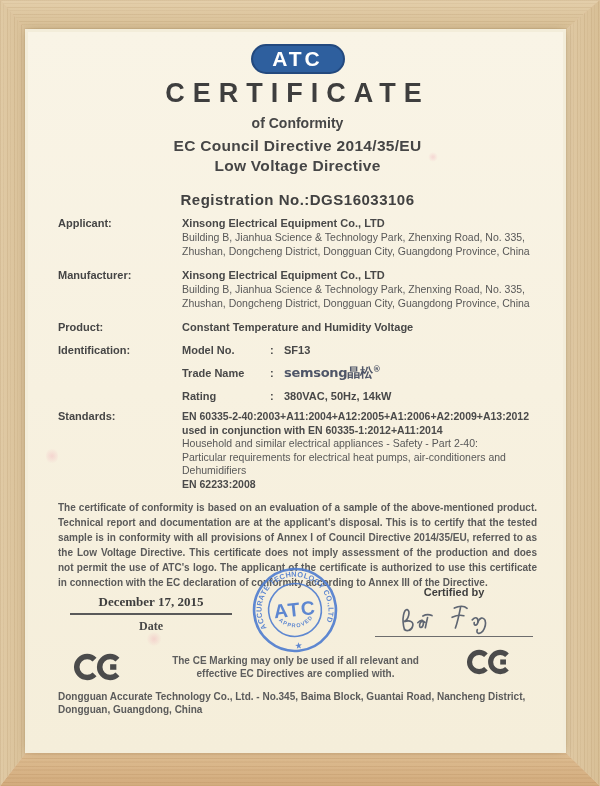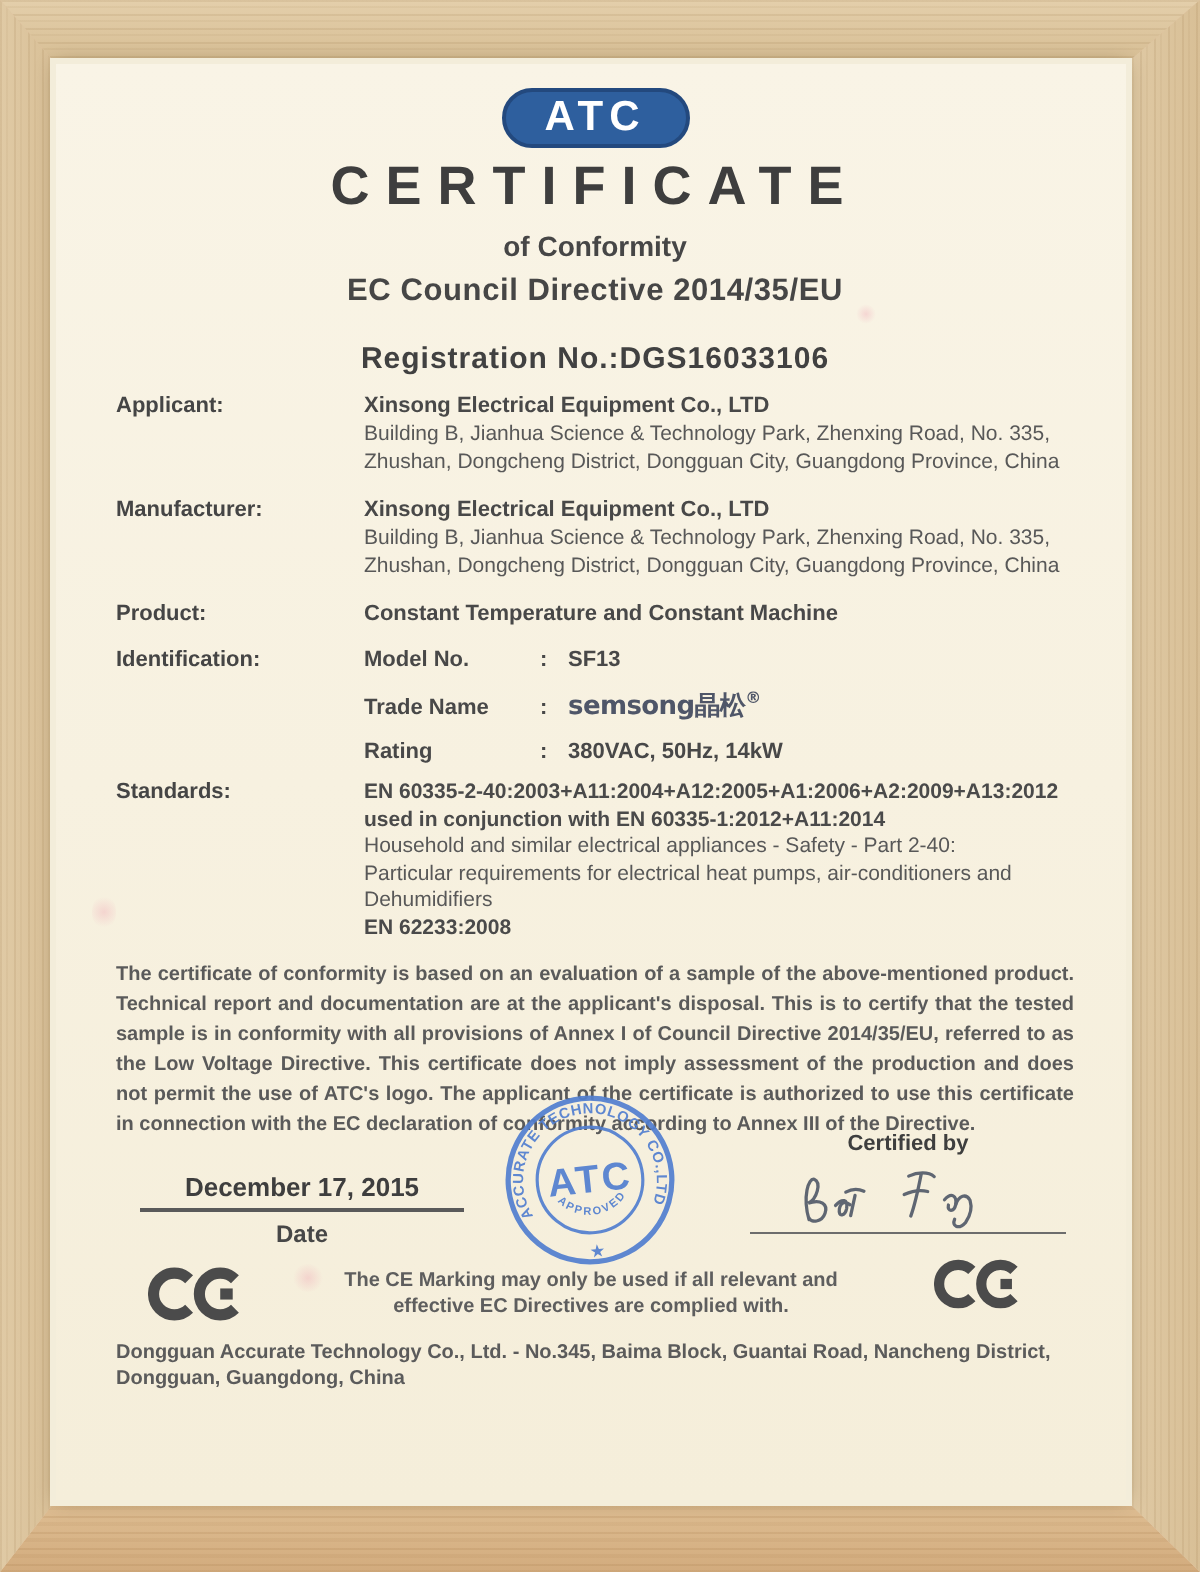--- a/index.html
+++ b/index.html
@@ -77,21 +77,21 @@
     text-align:justify; line-height:15px; }
 
   
   .signing { position:relative; height:60px; margin-top:4px; }
   .stamp { position:absolute; left:50%; top:-28px; width:88px; height:88px; margin-left:-47px;
     opacity:.92; transform:rotate(-6deg); z-index:2; }
   .ring-text { font-size:8.4px; font-weight:bold; letter-spacing:.4px; fill:#527fd0; }
   .stamp-center { font-size:22px; font-weight:bold; letter-spacing:1.5px; fill:#527fd0; }
   .approved-text { font-size:6.3px; font-weight:bold; letter-spacing:1.2px; fill:#527fd0; }
   .stamp-star { font-size:10px; fill:#527fd0; }
-  .date-block { position:absolute; left:12px; top:12px; width:162px; text-align:center; }
+  .date-block { position:absolute; left:12px; top:0; width:162px; text-align:center;font-family:Liberation Serif, serif; }
   .date-value { font-size:13px; font-weight:bold; color:#3e3e3e; padding-bottom:3px; border-bottom:2px solid #5a5a5a; }
   .date-label { font-size:12px; font-weight:bold; color:#474747; margin-top:4px; }
   .cert-block { position:absolute; right:4px; top:-8px; width:158px; text-align:center; }
   .certified-by { font-size:11px; font-weight:bold; color:#3e3e3e; }
   .signature-svg { display:block; margin:1px auto 0; }
   .sig-line { border-bottom:1.5px solid #6d6d6d; margin-top:-3px; }
 
   
   .ce-row { display:flex; justify-content:space-between; align-items:flex-start;
     margin-top:-12px; position:relative; z-index:1; }
@@ -116,20 +116,21 @@
     <div class="smudge" style="left:18px;top:415px;width:12px;height:18px;"></div>
     <div class="smudge" style="left:118px;top:600px;width:16px;height:14px;"></div>
     <div class="smudge" style="left:400px;top:120px;width:10px;height:10px;"></div>
 
     <div class="logo-pill">
       <span>ATC</span>
     </div>
     <h1 class="cert-title">CERTIFICATE</h1>
     <div class="cert-subtitle">of Conformity</div>
     <div class="directive first">EC Council Directive 2014/35/EU</div>
+    <div class="directive">Low Voltage Directive</div>
     <div class="registration">Registration No.:DGS16033106</div>
 
     <div class="rows">
       <div class="row">
         <div class="lbl">Applicant:</div>
         <div>
           <div class="party-name">Xinsong Electrical Equipment Co., LTD</div>
           <div class="party-address">Building B, Jianhua Science &amp; Technology Park, Zhenxing Road, No. 335, Zhushan, Dongcheng District, Dongguan City, Guangdong Province, China</div>
         </div>
       </div>
@@ -137,21 +138,21 @@
       <div class="row">
         <div class="lbl">Manufacturer:</div>
         <div>
           <div class="party-name">Xinsong Electrical Equipment Co., LTD</div>
           <div class="party-address">Building B, Jianhua Science &amp; Technology Park, Zhenxing Road, No. 335, Zhushan, Dongcheng District, Dongguan City, Guangdong Province, China</div>
         </div>
       </div>
 
       <div class="row">
         <div class="lbl">Product:</div>
-        <div class="product-value">Constant Temperature and Constant Machine</div>
+        <div class="product-value">Constant Temperature and Humidity Voltage</div>
       </div>
 
       <div class="row" style="margin-bottom:8px;">
         <div class="lbl">Identification:</div>
         <div>
           <div class="ident-sub">
             <span class="ident-name">Model No.</span>
             <span class="ident-sep">:</span>
             <span class="ident-value">SF13</span>
           </div>

